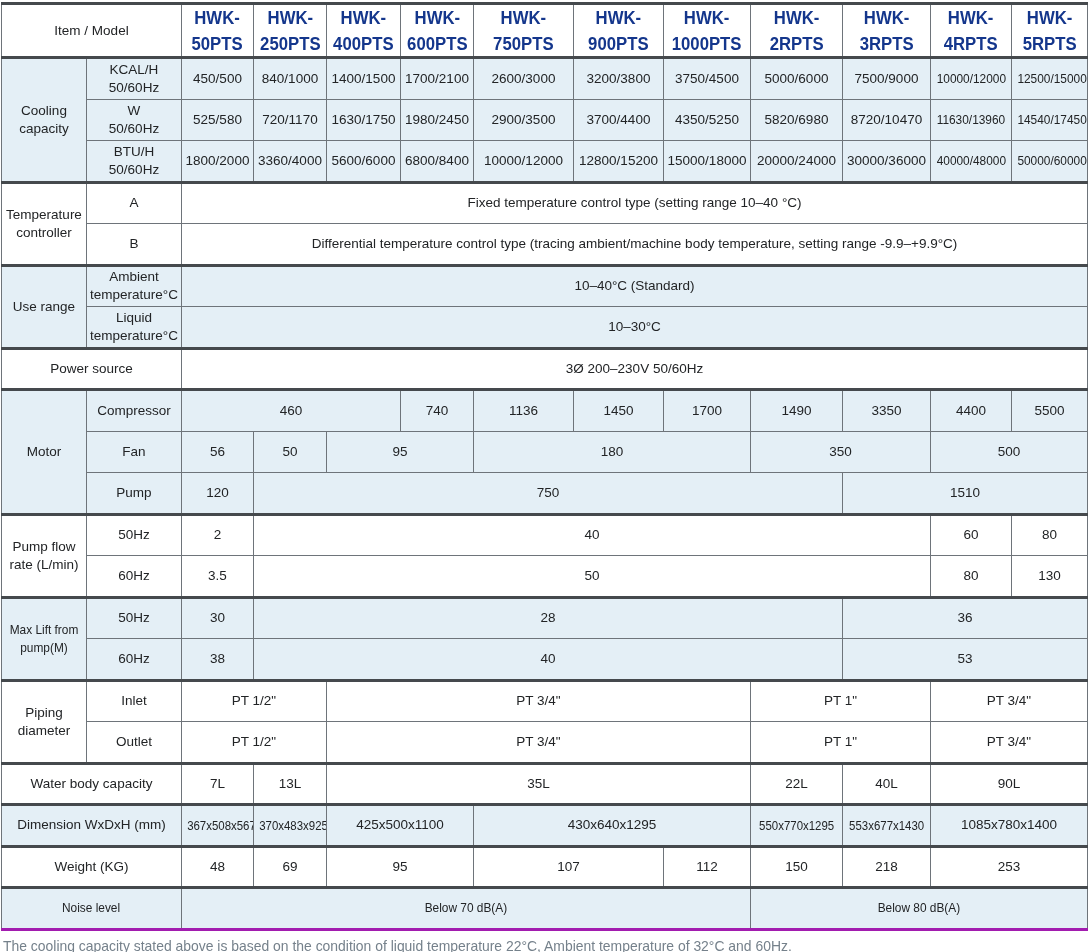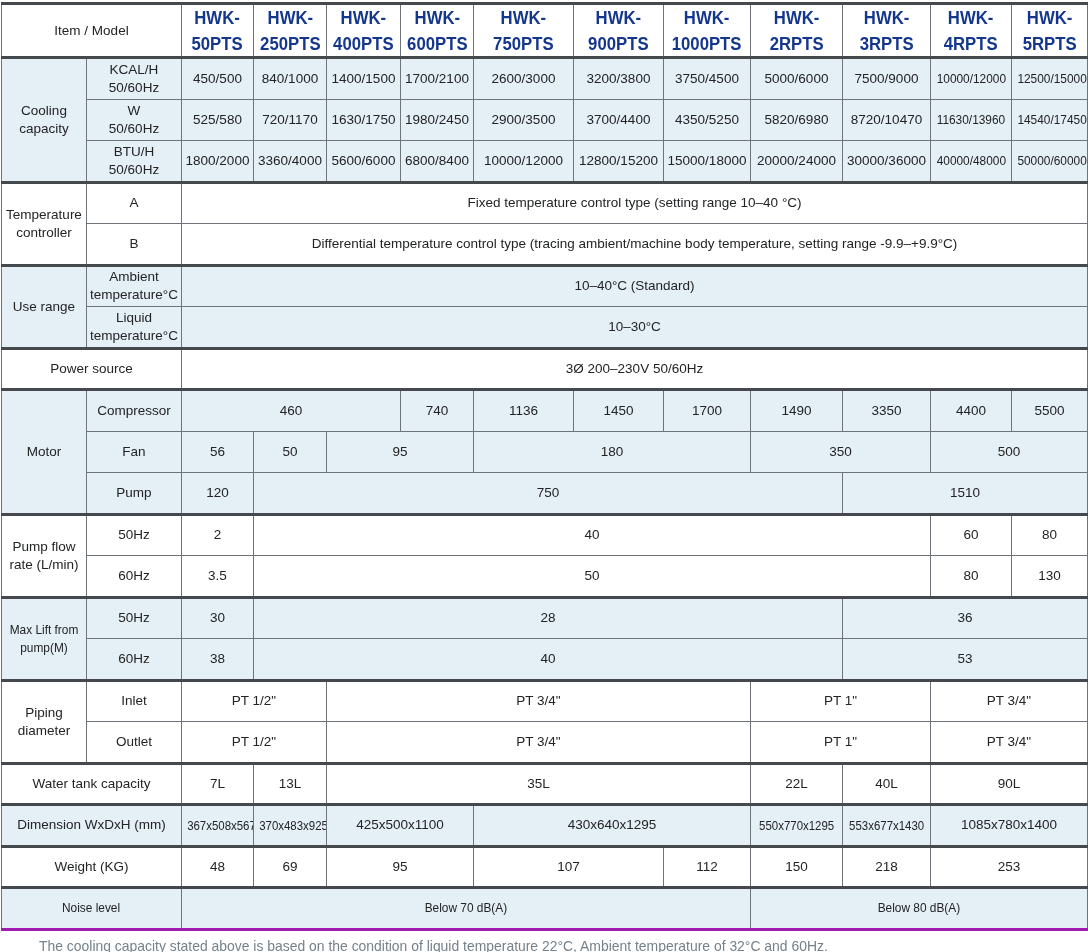--- a/index.html
+++ b/index.html
@@ -58,21 +58,20 @@
   .cond { 
     white-space: pre;
     transform: scaleX(0.88);
   }
   td.small, th.small { font-size: 13px; }
 
   #footnote-wrap {
     padding: 7px 0 0 2px;
     color: #75818b;
     font-size: 14.5px;
-    margin-left: 36px;
   }
   .cond-left {
     display: inline-block;
     transform: scaleX(0.96);
     transform-origin: 0 50%;
     white-space: nowrap;
   }
 </style>
 </head>
 <body>
@@ -260,21 +259,21 @@
           <td colspan="2"><span class="cell-text">PT 3/4"</span></td>
         </tr>
         <tr>
           <td><span class="cell-text">Outlet</span></td>
           <td colspan="2"><span class="cell-text">PT 1/2"</span></td>
           <td colspan="5"><span class="cell-text">PT 3/4"</span></td>
           <td colspan="2"><span class="cell-text">PT 1"</span></td>
           <td colspan="2"><span class="cell-text">PT 3/4"</span></td>
         </tr>
         <tr class="sec">
-          <td colspan="2"><span class="cell-text">Water tank capacity</span></td>
+          <td colspan="2"><span class="cell-text">Water body capacity</span></td>
           <td><span class="cell-text">7L</span></td>
           <td><span class="cell-text">13L</span></td>
           <td colspan="5"><span class="cell-text">35L</span></td>
           <td><span class="cell-text">22L</span></td>
           <td><span class="cell-text">40L</span></td>
           <td colspan="2"><span class="cell-text">90L</span></td>
         </tr>
         <tr class="sec shaded">
           <td colspan="2"><span class="cell-text">Dimension WxDxH (mm)</span></td>
           <td class="small"><span class="cell-text cond">367x508x567</span></td>

